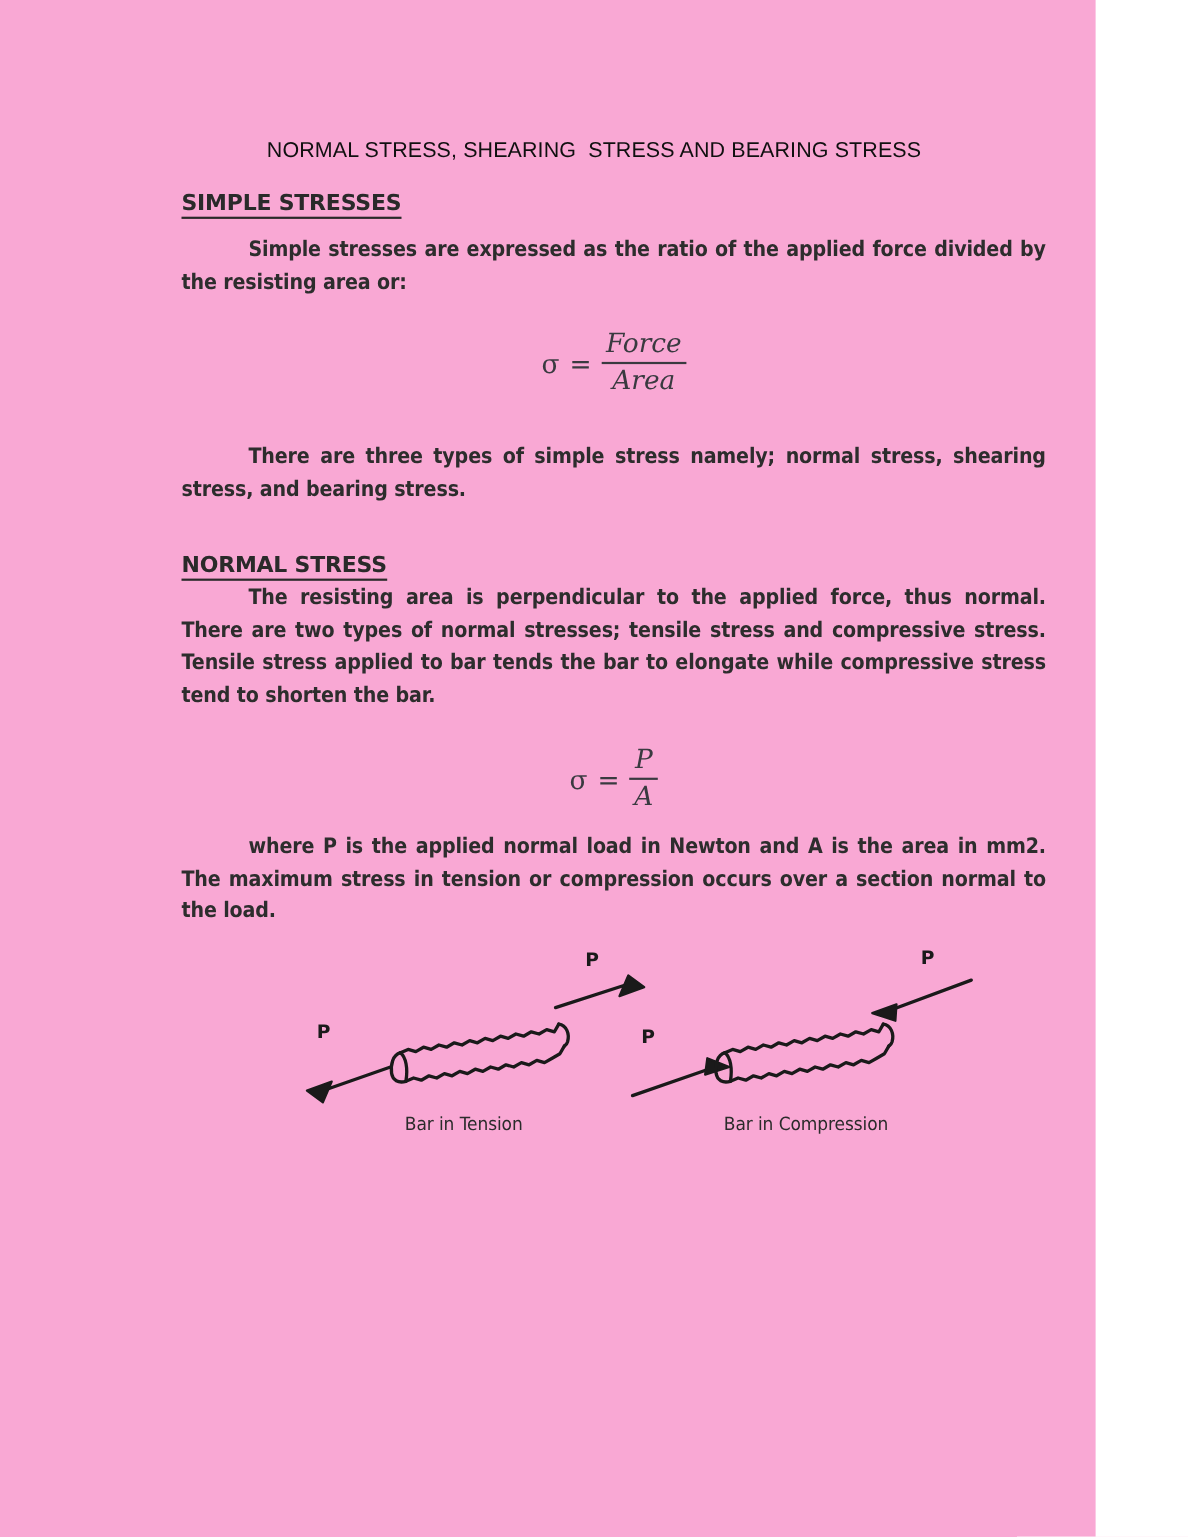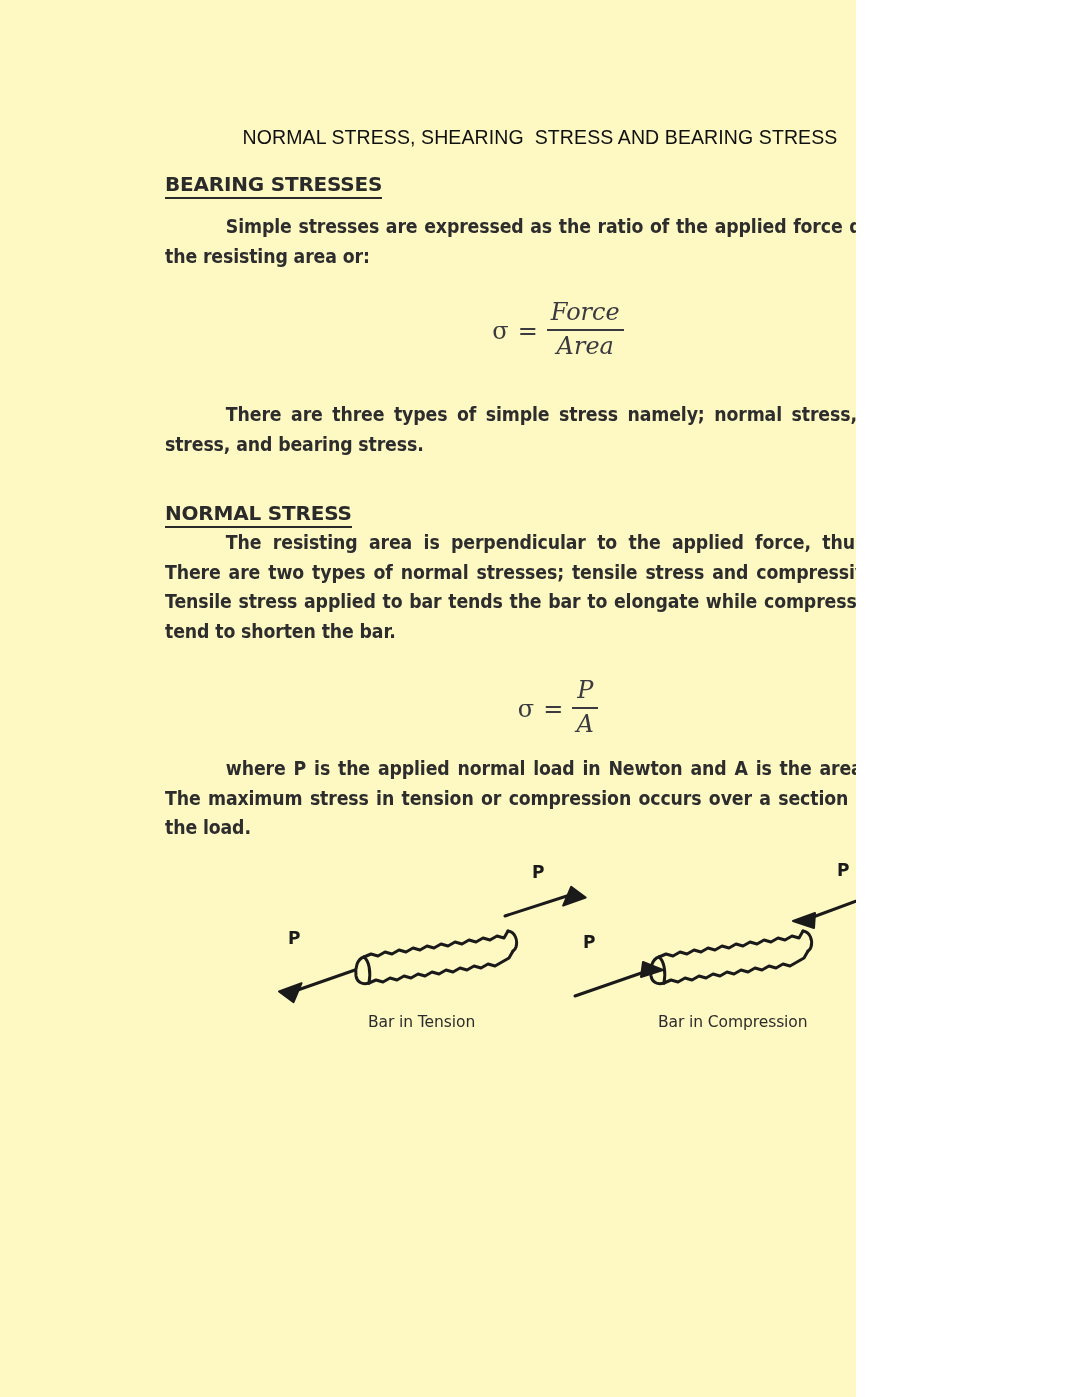--- a/index.html
+++ b/index.html
@@ -3,23 +3,23 @@
 <meta charset="utf-8">
 <title>Normal Stress Document</title>
 <style>
   html, body {
     margin: 0;
     padding: 0;
     background: #ffffff;
   }
   .page {
     position: relative;
-    width: 856px;
+    width: 996px;
     height: 1397px;
-    background: #fef9c3;
+    background: #f9a8d4;
     overflow: hidden;
     font-family: "DejaVu Sans", sans-serif;
   }
 
   
   .doc-title {
     position: absolute;
     left: 0;
     top: 126px;
     width: 1080px;
@@ -158,21 +158,21 @@
   svg { display: block; }
 </style>
 </head>
 <body>
 
 <div class="page">
 
   <div class="doc-title">NORMAL STRESS, SHEARING  STRESS AND BEARING STRESS</div>
 
   <div class="col" style="top:173px;">
-    <span class="section-heading">BEARING STRESSES</span>
+    <span class="section-heading">SIMPLE STRESSES</span>
   </div>
 
   <div class="col" style="top:212px;">
     <div class="body-par">
       <span class="indent"></span><span>Simple stresses are expressed as the ratio of the applied force divided by the resisting area or:</span>
     </div>
   </div>
 
   <div class="col formula" style="top:300px;">
     <span class="frac-row">

